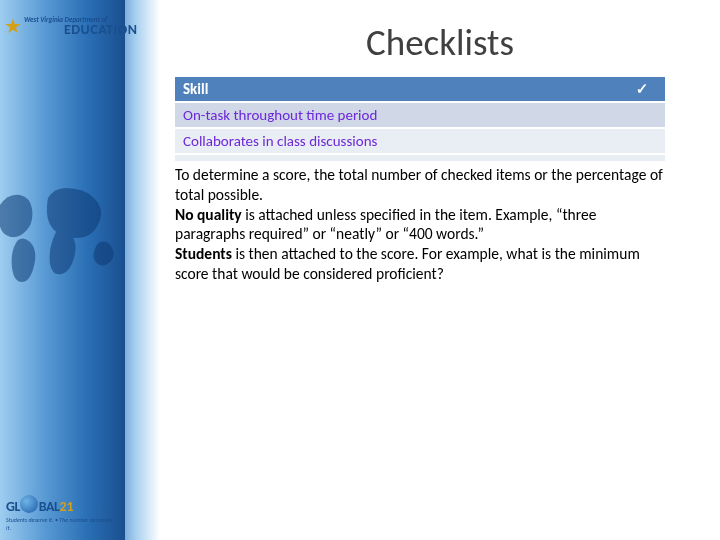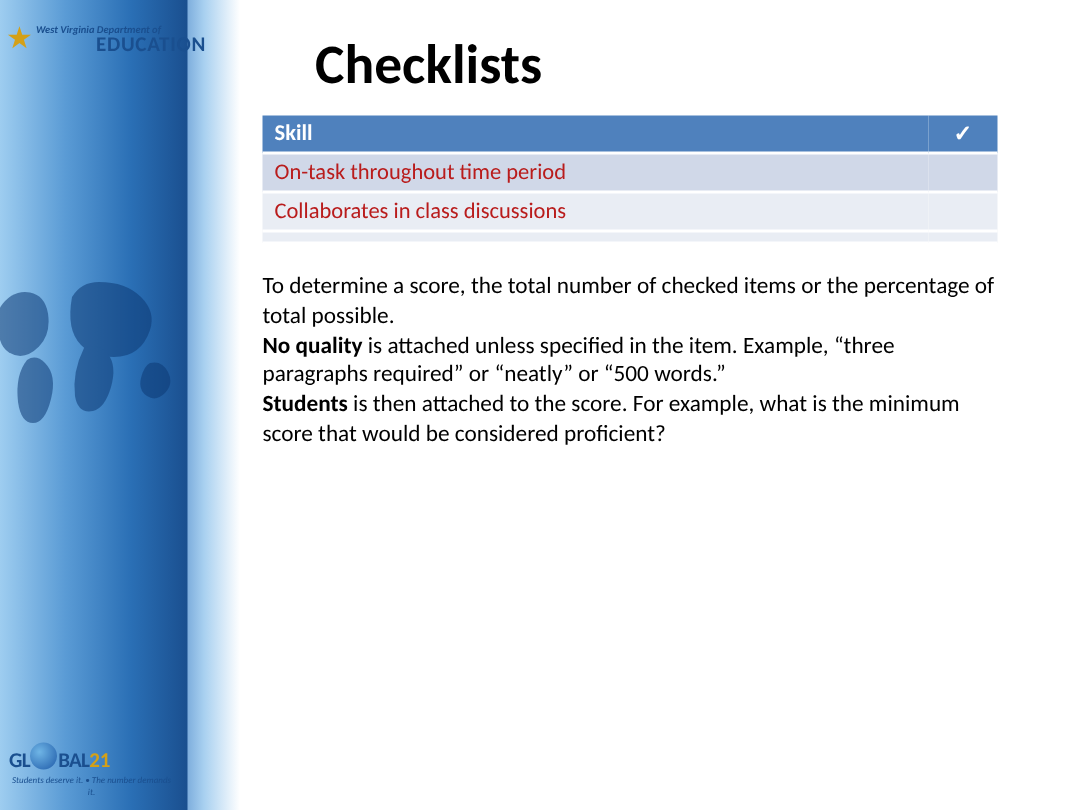--- a/index.html
+++ b/index.html
@@ -62,21 +62,20 @@
     width: 140px; height: 120px;
     opacity: 0.55;
   }
   .worldmap svg { width: 100%; height: 100%; }
   .logo-bottom {
     position: absolute;
     bottom: 8px; left: 6px;
     width: 110px;
     display: flex;
     flex-direction: column;
-    text-align: center;
   }
   .global21 {
     display: flex;
     align-items: baseline;
   }
   .globe {
     width: 18px; height: 18px;
     border-radius: 50%;
     background: radial-gradient(circle at 35% 35%, #6fb5e6, #1e5aa8);
     margin-right: 1px;
@@ -104,33 +103,34 @@
   .content {
     position: absolute;
     left: 175px;
     top: 0;
     width: 530px;
     height: 540px;
     padding-top: 20px;
   }
   .title {
     font-size: 37px;
-    color: #000000;
+    color: #404040;
+    text-align: center;
     width: 460px;
     margin: 0 auto 12px;
-    font-weight: 700;
+    font-weight: 400;
   }
   .intro, .outro {
     font-size: 15.5px;
     color: #000;
     line-height: 1.28;
     width: 490px;
     margin-bottom: 14px;
   }
-  .outro { margin-top: 18px; margin-bottom: 0; }
+  .outro { margin-top: 2px; margin-bottom: 0; }
   .b { font-weight: 700; }
 
   .tbl {
     width: 490px;
     border-collapse: collapse;
     font-size: 15px;
   }
   .tbl th {
     background: #4f81bd;
     color: #fff;
@@ -141,21 +141,21 @@
     margin-top: 10px;
   }
   .tbl th.check {
     width: 46px;
     text-align: center;
     font-family: "Segoe UI Symbol", Arial;
   }
   .tbl td {
     padding: 3px 8px;
     border-bottom: 2px solid #fff;
-    color: #b91c1c;
+    color: #6d28d9;
   }
   .tbl tr.band-a td { background: #d0d8e8; }
   .tbl tr.band-b td { background: #e9edf4; }
   .tbl td.check-cell { width: 46px; }
   .score-row td.score-label {
     text-align: right;
     padding-right: 10px;
   }
 </style>
 </head>
@@ -217,16 +217,16 @@
       </tr>
       <tr class="band-b">
         <td></td>
         <td class="check-cell"></td>
       </tr>
     </tbody>
   </table>
 
   <p class="outro">
     <span>To determine a score, the total number of checked items or the percentage of total possible.</span><br>
-    <span class="b">No quality</span><span> is attached unless specified in the item. Example, “three paragraphs required” or “neatly” or “500 words.”</span><br>
+    <span class="b">No quality</span><span> is attached unless specified in the item. Example, “three paragraphs required” or “neatly” or “400 words.”</span><br>
     <span class="b">Students</span><span> is then attached to the score. For example, what is the minimum score that would be considered proficient?</span>
   </p>
 </div>
 
 </body></html>

